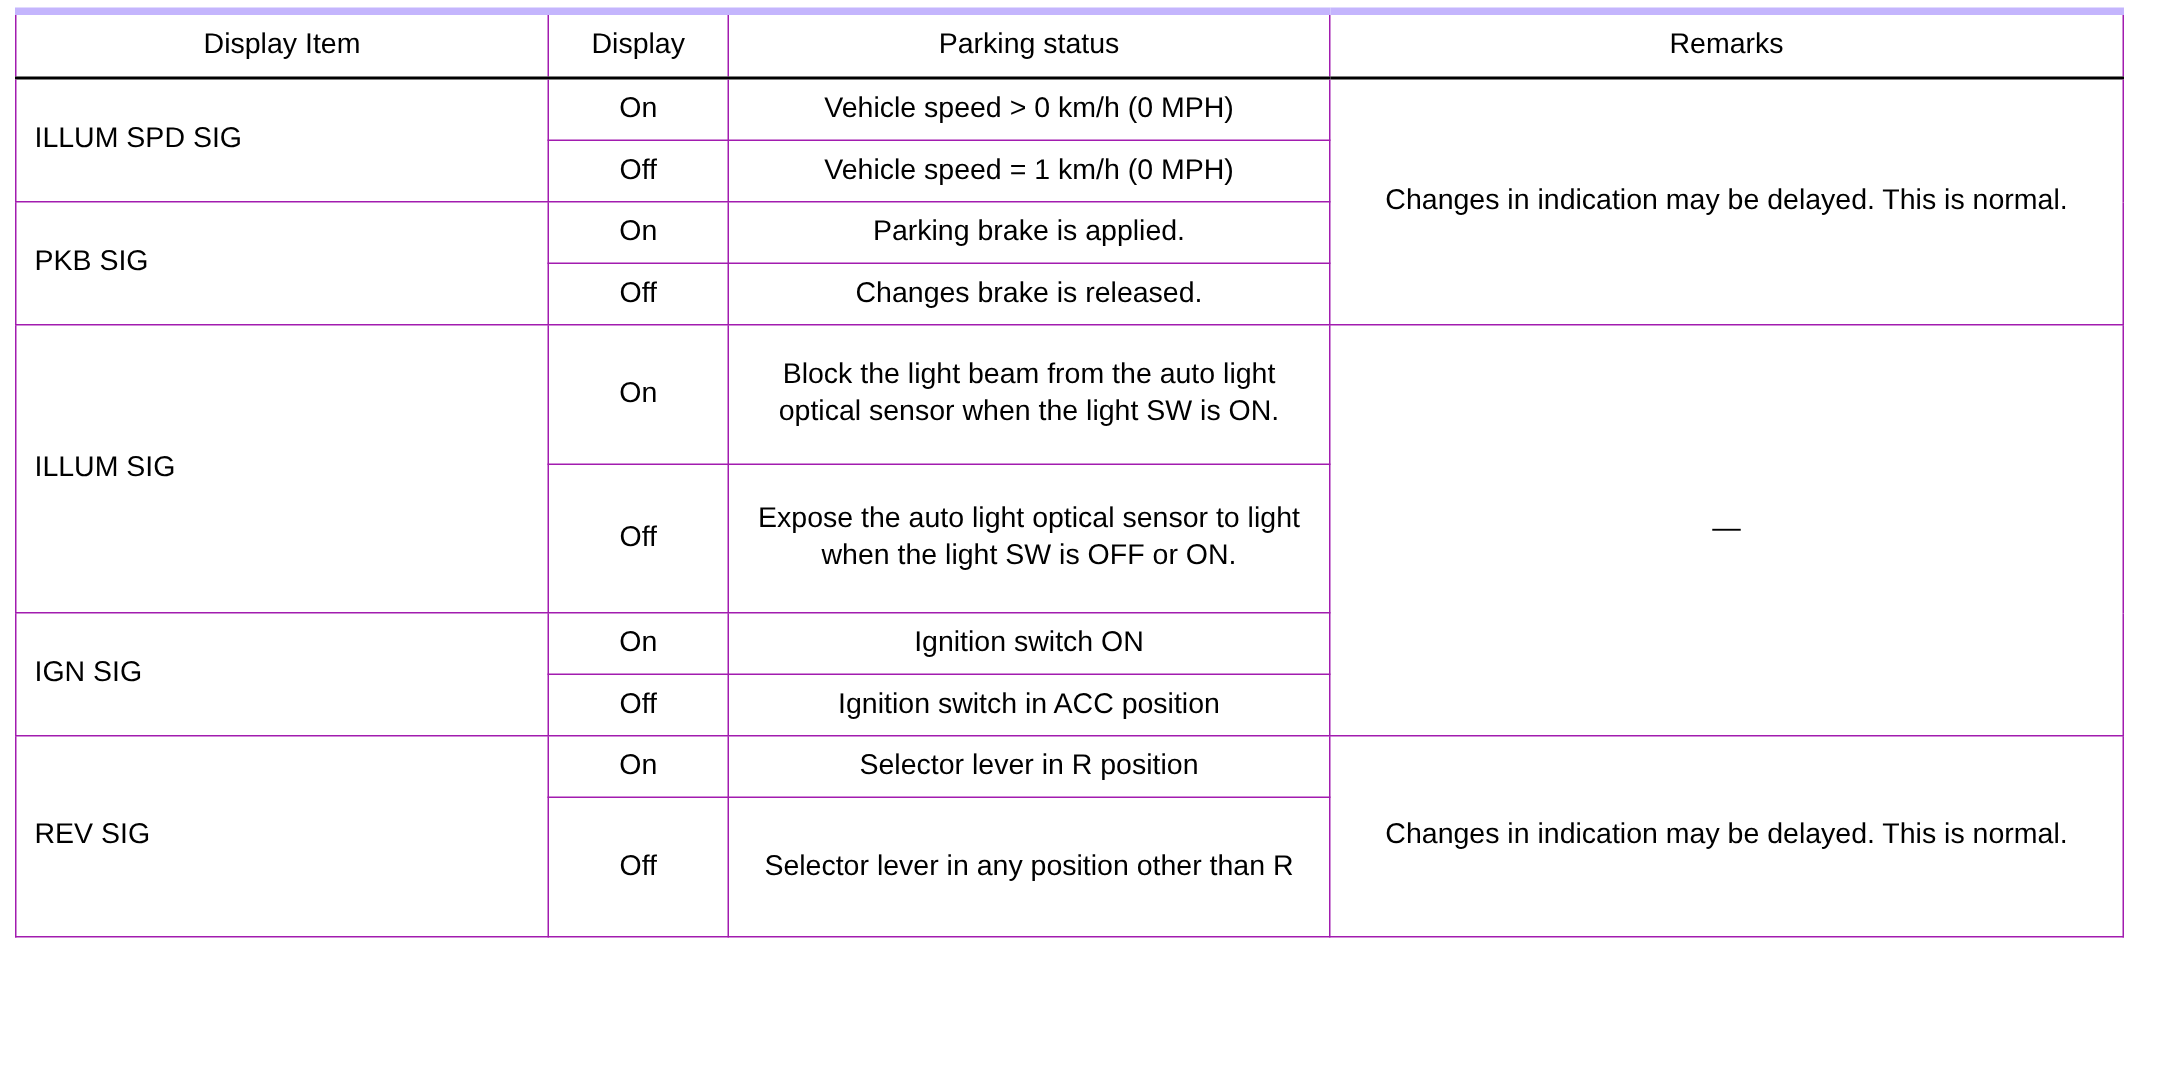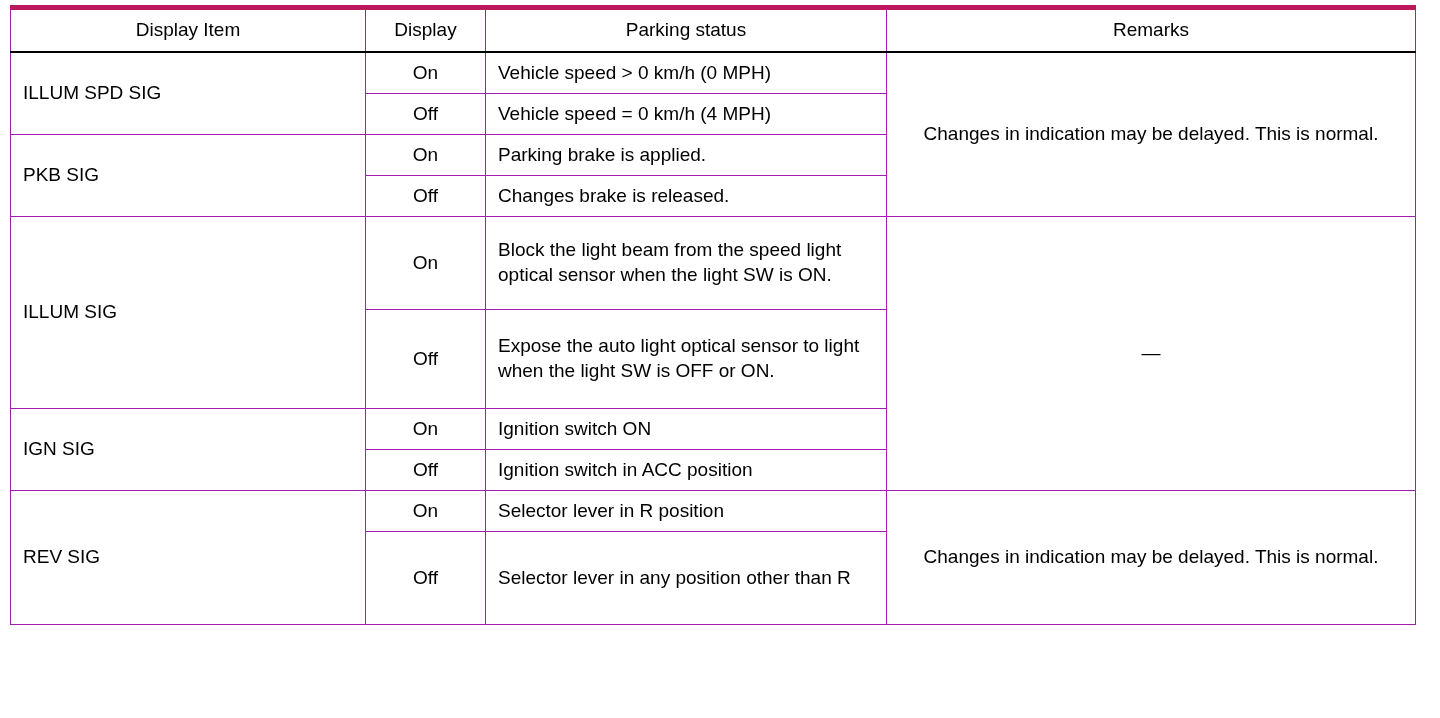--- a/index.html
+++ b/index.html
@@ -44,21 +44,21 @@
   }
 
   
   col.c-item    { width: 355px; }
   col.c-display { width: 120px; }
   col.c-status  { width: 401px; }
   col.c-remarks { width: 529px; }
 
   
   tr.hdr th {
-    border-top: 5px solid #be185d;
+    border-top: 5px solid #c4b5fd;
     border-bottom: 2px solid #000000;
     text-align: center;
     height: 33px;
     padding: 4px 22px;
   }
 
   
   .grp-top > td,
   .grp-top > th {
     border-top: 2.5px solid #000000;
@@ -68,21 +68,21 @@
   .itemcell {
     text-align: left;
     padding-left: 14px;
   }
   .dispcell {
     text-align: center;
     padding-left: 4px;
     padding-right: 4px;
   }
   .statuscell {
-    text-align: left;
+    text-align: center;
     padding-left: 14px;
   }
   .remarkcell {
     text-align: center;
     padding-left: 14px;
   }
   .dash-big {
     text-align: center;
     font-size: 22px;
   }
@@ -115,37 +115,37 @@
     <tbody>
 
       <tr class="grp-top">
         <td class="itemcell" rowspan="2">ILLUM SPD SIG</td>
         <td class="dispcell h-md">On</td>
         <td class="statuscell">Vehicle speed &gt; 0 km/h (0 MPH)</td>
         <td class="remarkcell" rowspan="4">Changes in indication may be delayed. This is normal.</td>
       </tr>
       <tr>
         <td class="dispcell h-md">Off</td>
-        <td class="statuscell">Vehicle speed = 0 km/h (4 MPH)</td>
+        <td class="statuscell">Vehicle speed = 1 km/h (0 MPH)</td>
       </tr>
 
       <tr class="grp-top">
         <td class="itemcell grp-top" rowspan="2">PKB SIG</td>
         <td class="dispcell h-md grp-top">On</td>
         <td class="statuscell grp-top">Parking brake is applied.</td>
       </tr>
       <tr>
         <td class="dispcell h-md">Off</td>
         <td class="statuscell">Changes brake is released.</td>
       </tr>
 
       <tr class="grp-top">
         <td class="itemcell grp-top" rowspan="2">ILLUM SIG</td>
         <td class="dispcell h-lg grp-top">On</td>
-        <td class="statuscell grp-top">Block the light beam from the speed light optical sensor when the light SW is ON.</td>
+        <td class="statuscell grp-top">Block the light beam from the auto light optical sensor when the light SW is ON.</td>
         <td class="dash-big grp-top" rowspan="4">—</td>
       </tr>
       <tr>
         <td class="dispcell h-xl">Off</td>
         <td class="statuscell">Expose the auto light optical sensor to light when the light SW is OFF or ON.</td>
       </tr>
 
       <tr class="grp-top">
         <td class="itemcell grp-top" rowspan="2">IGN SIG</td>
         <td class="dispcell h-md grp-top">On</td>

